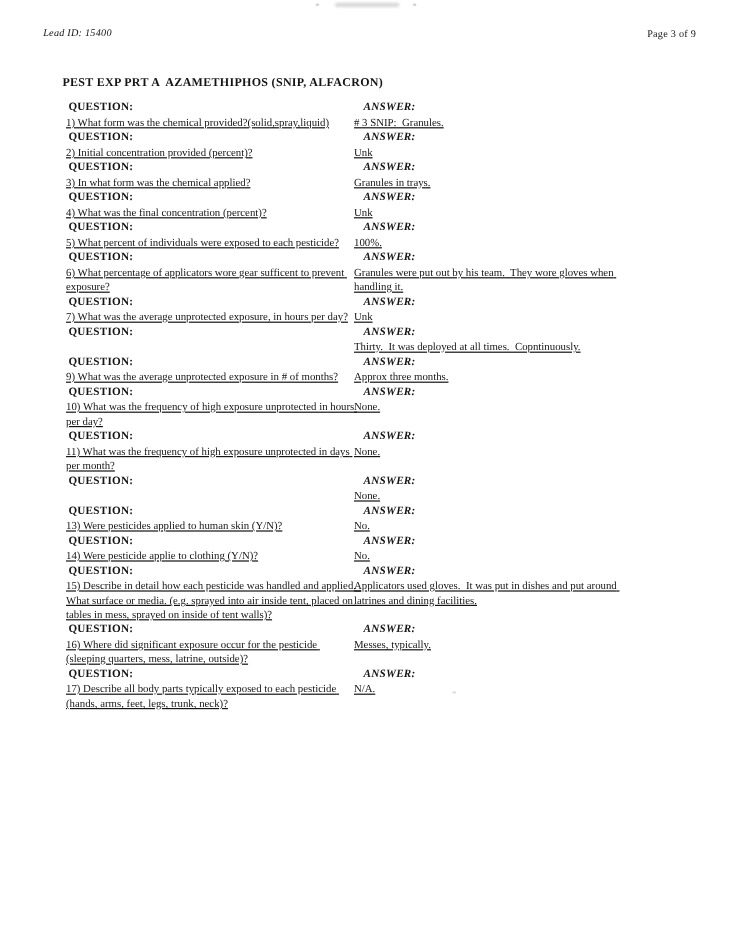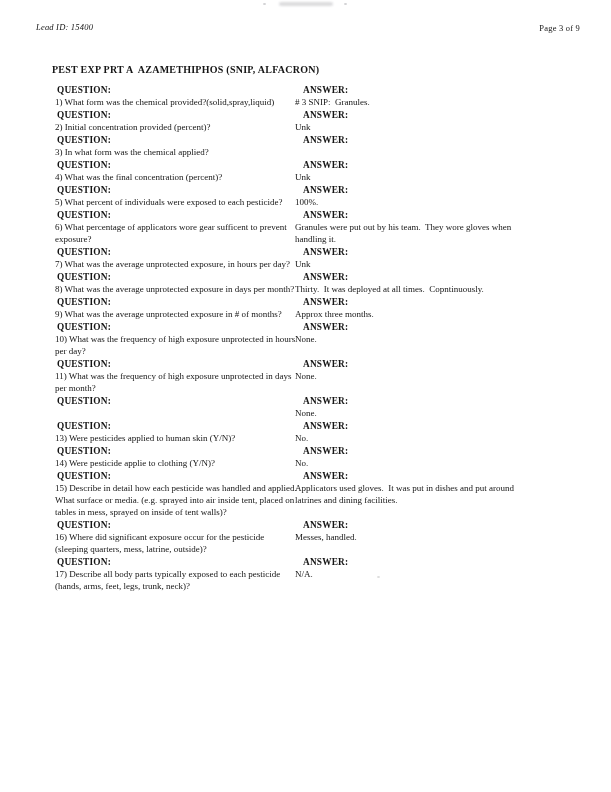--- a/index.html
+++ b/index.html
@@ -16,22 +16,22 @@
   .doc-title {
     position:absolute; left:52px; top:64px;
     font-size:10px; font-weight:bold; letter-spacing:.25px;
     white-space:pre;
   }
   .content { position:absolute; left:0; top:84px; width:552px; }
   .row { position:relative; padding-left:55px; margin-bottom:1px; min-height:24px; }
   .qcol { width:244px; font-size:9px; line-height:12px; }
   .acol { position:absolute; left:295px; top:0; width:246px; font-size:9px; line-height:12px; }
   .lbl  { font-weight:bold; font-size:9.3px; padding-left:2px; letter-spacing:.2px; }
-  .acol .lbl { padding-left:8px; }
-  .txt  { white-space:pre-wrap; }
+  .acol .lbl { padding-left:8px;font-style:italic; }
+  .txt  { white-space:pre-wrap;text-decoration:underline; }
   .smudge {
     position:absolute; left:279px; top:2px; width:54px; height:4px;
     background:#b9b9bd; opacity:.5; filter:blur(1px); border-radius:2px;
   }
   .smudge-dot-l, .smudge-dot-r, .speck {
     position:absolute; background:#9a9a9e; opacity:.45; border-radius:50%;
   }
   .smudge-dot-l { left:263px; top:3px; width:3px; height:2px; }
   .smudge-dot-r { left:344px; top:3px; width:3px; height:2px; }
   .speck { left:377px; top:576px; width:3px; height:2px; opacity:.35; }
@@ -72,20 +72,21 @@
       </div>
   </div>
 
   <div class="row">
     <div class="qcol">
         <div class="lbl">QUESTION:</div>
         <div class="txt">3) In what form was the chemical applied?</div>
       </div>
     <div class="acol">
         <div class="lbl">ANSWER:</div>
+        <div class="txt">Granules in trays.</div>
       </div>
   </div>
 
   <div class="row">
     <div class="qcol">
         <div class="lbl">QUESTION:</div>
         <div class="txt">4) What was the final concentration (percent)?</div>
       </div>
     <div class="acol">
         <div class="lbl">ANSWER:</div>
@@ -122,21 +123,20 @@
       </div>
     <div class="acol">
         <div class="lbl">ANSWER:</div>
         <div class="txt">Unk</div>
       </div>
   </div>
 
   <div class="row">
     <div class="qcol">
         <div class="lbl">QUESTION:</div>
-        <div class="txt">8) What was the average unprotected exposure in days per month?</div>
       </div>
     <div class="acol">
         <div class="lbl">ANSWER:</div>
         <div class="txt">Thirty.  It was deployed at all times.  Copntinuously.</div>
       </div>
   </div>
 
   <div class="row">
     <div class="qcol">
         <div class="lbl">QUESTION:</div>
@@ -213,21 +213,21 @@
       </div>
   </div>
 
   <div class="row">
     <div class="qcol">
         <div class="lbl">QUESTION:</div>
         <div class="txt">16) Where did significant exposure occur for the pesticide (sleeping quarters, mess, latrine, outside)?</div>
       </div>
     <div class="acol">
         <div class="lbl">ANSWER:</div>
-        <div class="txt">Messes, handled.</div>
+        <div class="txt">Messes, typically.</div>
       </div>
   </div>
 
   <div class="row">
     <div class="qcol">
         <div class="lbl">QUESTION:</div>
         <div class="txt">17) Describe all body parts typically exposed to each pesticide (hands, arms, feet, legs, trunk, neck)?</div>
       </div>
     <div class="acol">
         <div class="lbl">ANSWER:</div>

